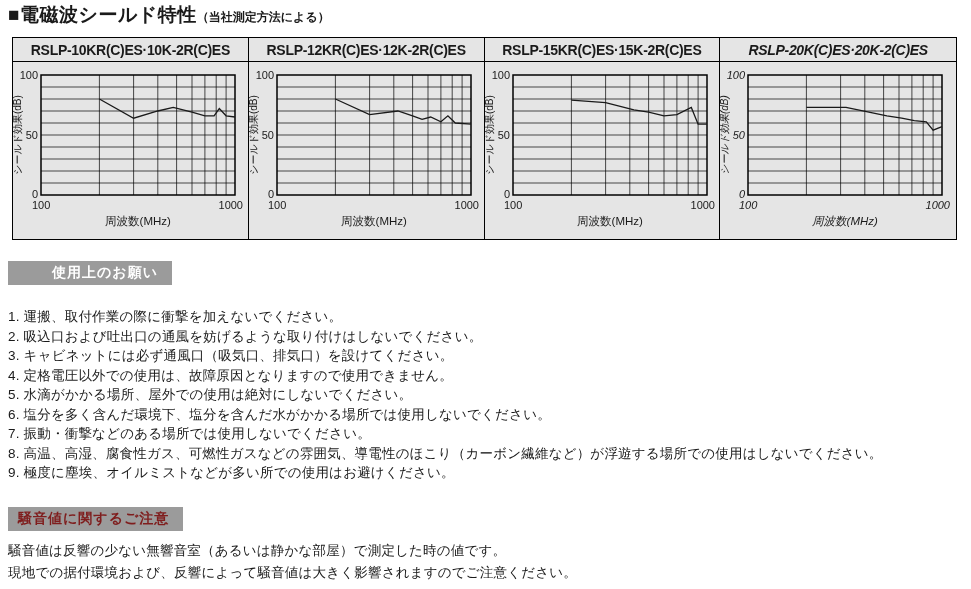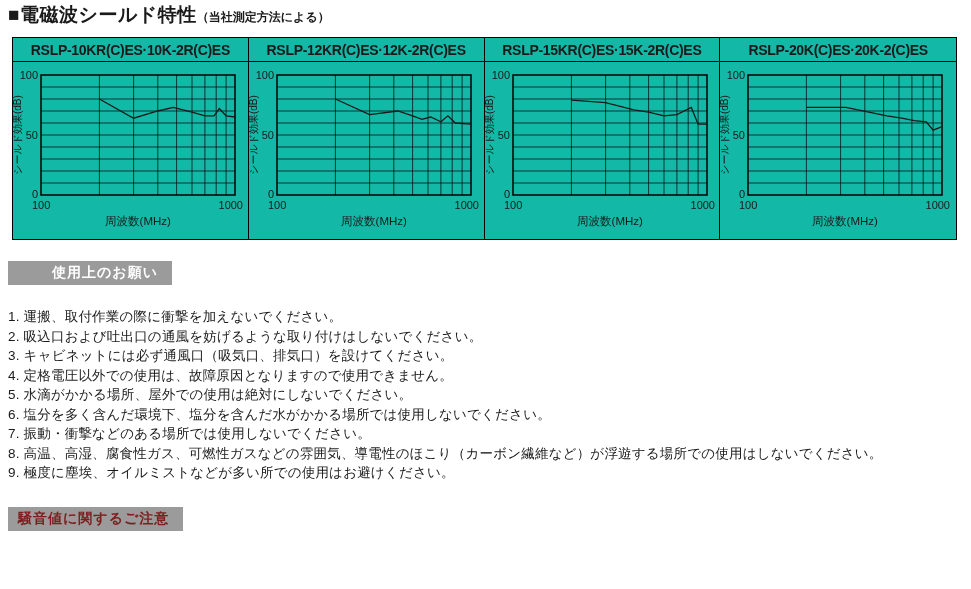--- a/index.html
+++ b/index.html
@@ -10,24 +10,24 @@
     position:relative;
   }
   
   .title-row { padding:2px 0 0 8px; white-space:nowrap; }
   .title-main { font-size:19px; font-weight:bold; letter-spacing:0.5px; }
   .title-note { font-size:12px; font-weight:bold; }
   
   .chart-table {
     margin:9px 0 0 12px; width:945px;
     border:1px solid #000; display:grid; grid-template-columns:repeat(4,1fr);
-    background:#14b8a6;
+    background:#e5e5e5;
   }
   .panel { border-right:1px solid #000; }
-  .panel:last-child { border-right:none; }
+  .panel:last-child { border-right:none;font-style:italic; }
   .panel-head {
     border-bottom:1px solid #000; font-weight:bold; font-size:14px;
     text-align:center; padding:4px 0 3px 0; letter-spacing:-0.3px; white-space:nowrap;
   }
   .panel-body { height:177px; }
   
   .section-head {
     display:inline-block; color:#ffffff; font-weight:bold; font-size:14px;
     padding:3px 14px 3px 10px; letter-spacing:1px;
   }
@@ -121,14 +121,18 @@
       <div class="item">4. 定格電圧以外での使用は、故障原因となりますので使用できません。</div>
       <div class="item">5. 水滴がかかる場所、屋外での使用は絶対にしないでください。</div>
       <div class="item">6. 塩分を多く含んだ環境下、塩分を含んだ水がかかる場所では使用しないでください。</div>
       <div class="item">7. 振動・衝撃などのある場所では使用しないでください。</div>
       <div class="item">8. 高温、高湿、腐食性ガス、可燃性ガスなどの雰囲気、導電性のほこり（カーボン繊維など）が浮遊する場所での使用はしないでください。</div>
       <div class="item">9. 極度に塵埃、オイルミストなどが多い所での使用はお避けください。</div>
     </div>
 
   <div class="section-head head2" style="background: rgb(155, 155, 155); color: #7f1d1d;">騒音値に関するご注意</div>
 
+  <div class="noise-lines" id="noise-lines">
+      <div class="line">騒音値は反響の少ない無響音室（あるいは静かな部屋）で測定した時の値です。</div>
+      <div class="line">現地での据付環境および、反響によって騒音値は大きく影響されますのでご注意ください。</div>
+    </div>
 
 </div>
 
 </body></html>

